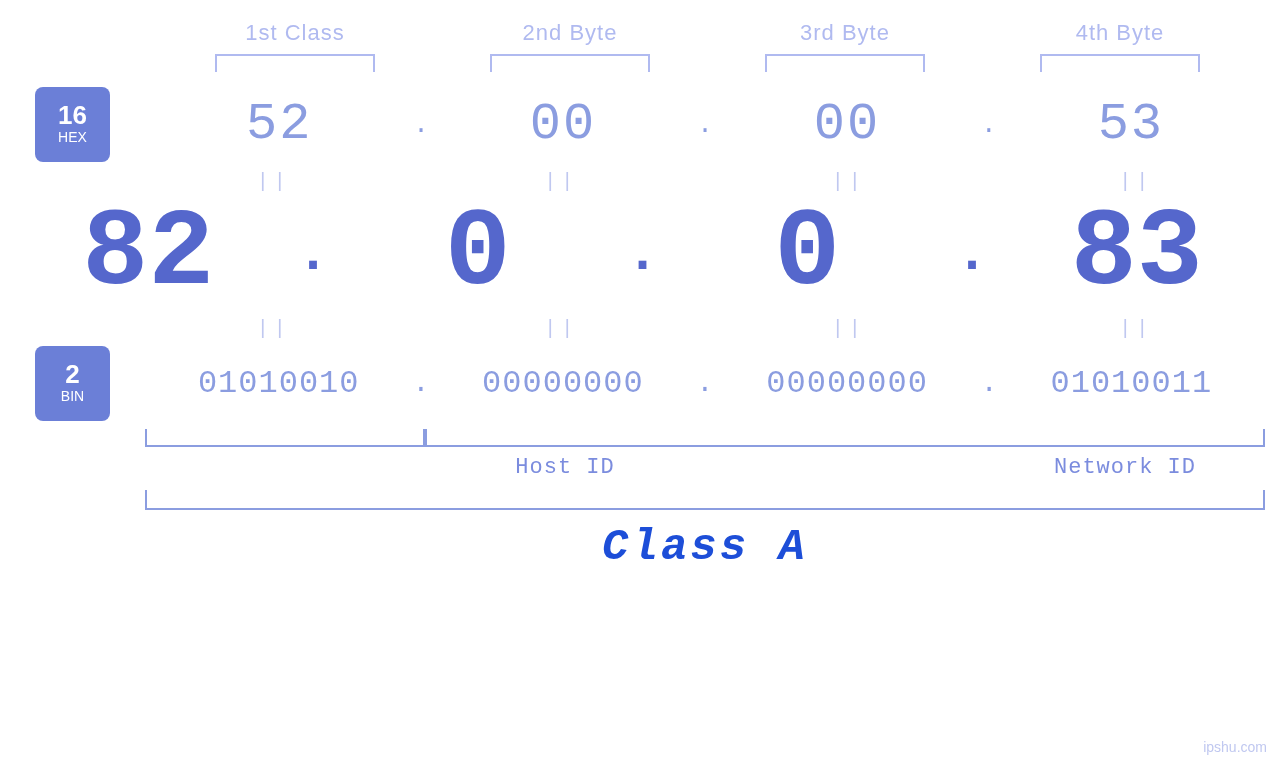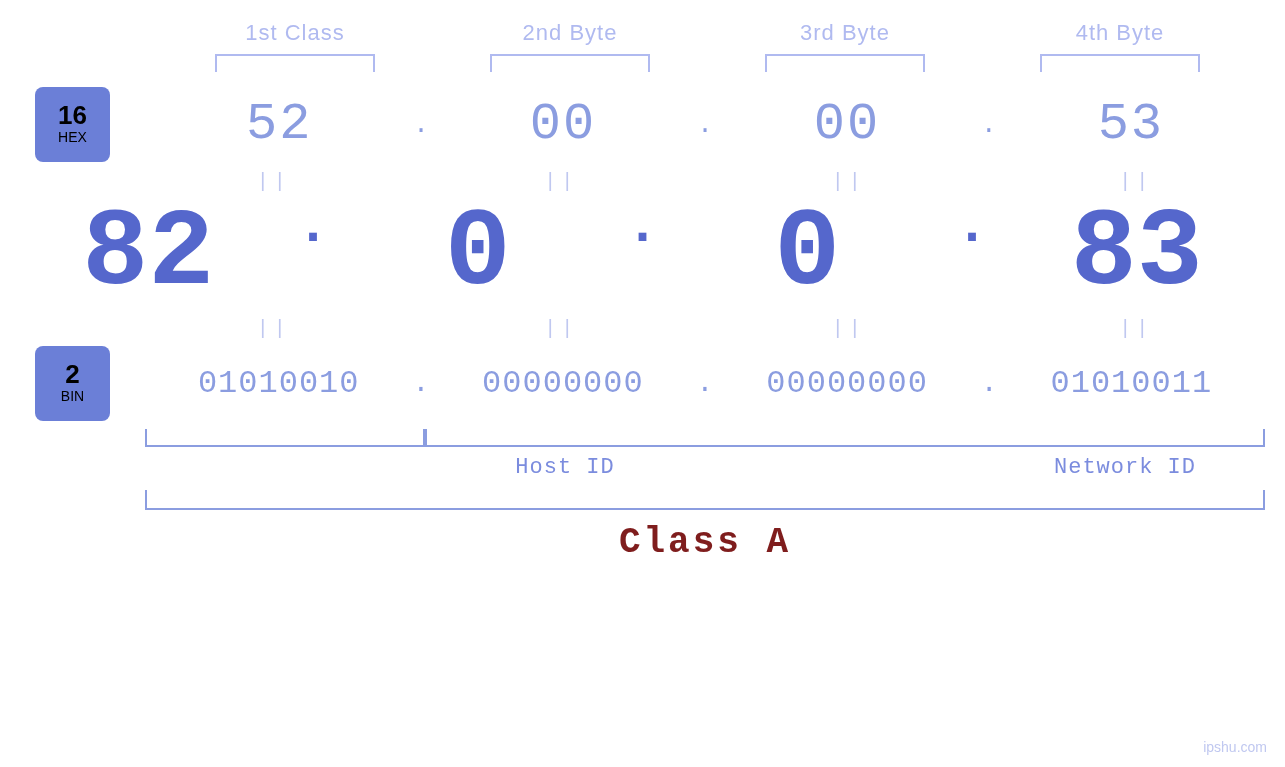--- a/index.html
+++ b/index.html
@@ -65,21 +65,21 @@
 
     .badge {
       width: 75px;
       height: 75px;
       background: #6b7fd7;
       border-radius: 8px;
       display: flex;
       flex-direction: column;
       align-items: center;
       justify-content: center;
-      color: #000000;
+      color: #ffffff;
     }
 
     .badge-number {
       font-size: 26px;
       font-weight: bold;
       font-family: Arial, sans-serif;
       line-height: 1;
     }
     .badge-label {
       font-size: 14px;
@@ -112,25 +112,26 @@
 
     
     .bin-value {
       font-size: 32px;
       color: #8b9de0;
       font-family: 'Courier New', Courier, monospace;
       letter-spacing: 1px;
     }
 
     .class-label {
-      font-size: 36px;
-      color: #7f1d1d;
+      font-size: 44px;
+      color: #1d4ed8;
       font-family: 'Courier New', Courier, monospace;
       letter-spacing: 3px;
       font-weight: bold;
+      font-style: italic;
     }
 
     
     .watermark {
       position: absolute;
       bottom: 12px;
       right: 18px;
       font-size: 14px;
       color: #c0c8f0;
       font-family: Arial, sans-serif;
@@ -209,21 +210,21 @@
         <span style="width:30px;"></span>
         <span style="flex:1; text-align:center; color:#c0c8f0; font-size:20px; letter-spacing:5px;">||</span>
         <span style="width:30px;"></span>
         <span style="flex:1; text-align:center; color:#c0c8f0; font-size:20px; letter-spacing:5px;">||</span>
         <span style="width:30px;"></span>
         <span style="flex:1; text-align:center; color:#c0c8f0; font-size:20px; letter-spacing:5px;">||</span>
       </div>
     </div>
 
     <div style="display:flex; align-items:center; width:1285px; margin-top:0px;">
-      <div style="flex:1; display:flex; justify-content:space-around; ">
+      <div style="flex:1; display:flex; align-items:center; justify-content:space-around; ">
         <div class="byte-value-cell">
           <span class="dec-value">82</span>
         </div>
         <span style="font-size:55px; color:#5567cc; font-weight:bold; line-height:1;">.</span>
         <div class="byte-value-cell">
           <span class="dec-value">0</span>
         </div>
         <span style="font-size:55px; color:#5567cc; font-weight:bold; line-height:1;">.</span>
         <div class="byte-value-cell">
           <span class="dec-value">0</span>

